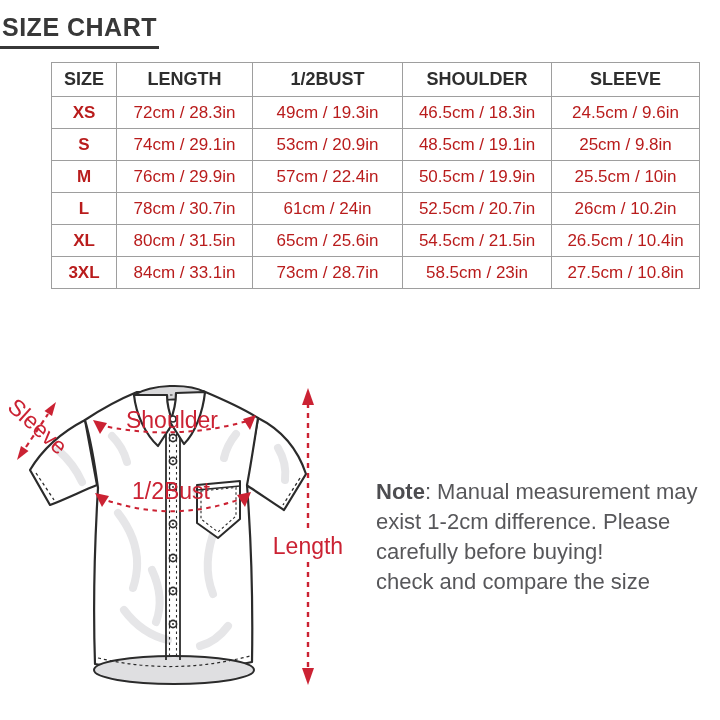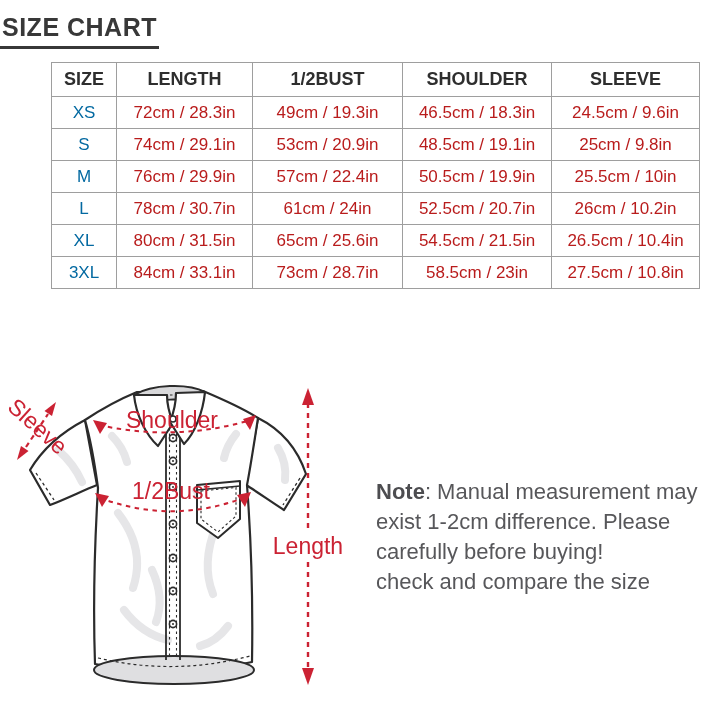--- a/index.html
+++ b/index.html
@@ -18,21 +18,21 @@
   table.size-chart{
     position:absolute;left:20px;top:62px;width:648px;
     border-collapse:collapse;table-layout:fixed;margin-left:31px;
   }
   .size-chart th,.size-chart td{
     border:1px solid #9e9e9e;text-align:center;vertical-align:middle;
     padding:0;white-space:nowrap;
   }
   .size-chart th{height:33px;font-size:18px;font-weight:bold;color:#2e2e2e;}
   .size-chart td{height:31px;font-size:17px;color:#b91c1c;}
-  .size-chart td.size{font-weight:normal;color:#0369a1;}
+  .size-chart td.size{font-weight:bold;color:#b91c1c;}
   
   .shirt-wrap{position:absolute;left:0px;top:378px;width:350px;height:335px;}
   
   .note{
     position:absolute;left:358px;top:477px;width:340px;
     font-size:22px;line-height:30px;color:#57575a;margin-left:18px;
   }
   .note b{color:#4d4d50;}
 </style>
 </head>

